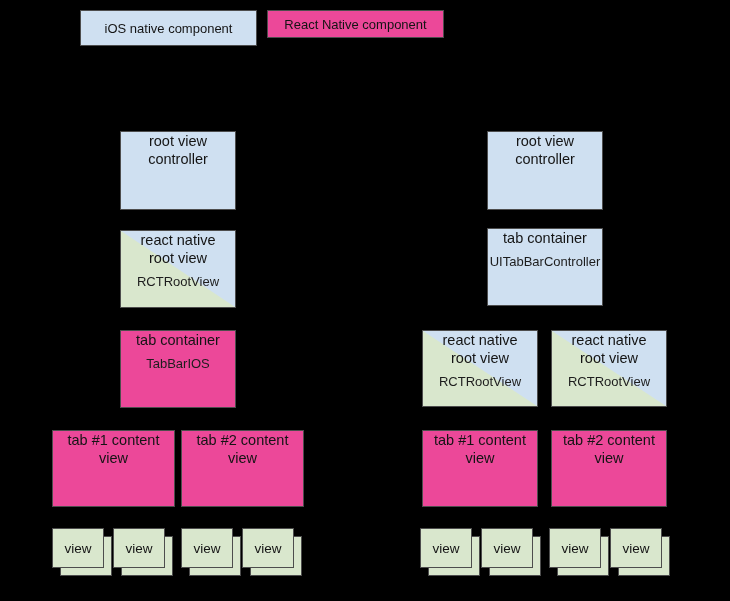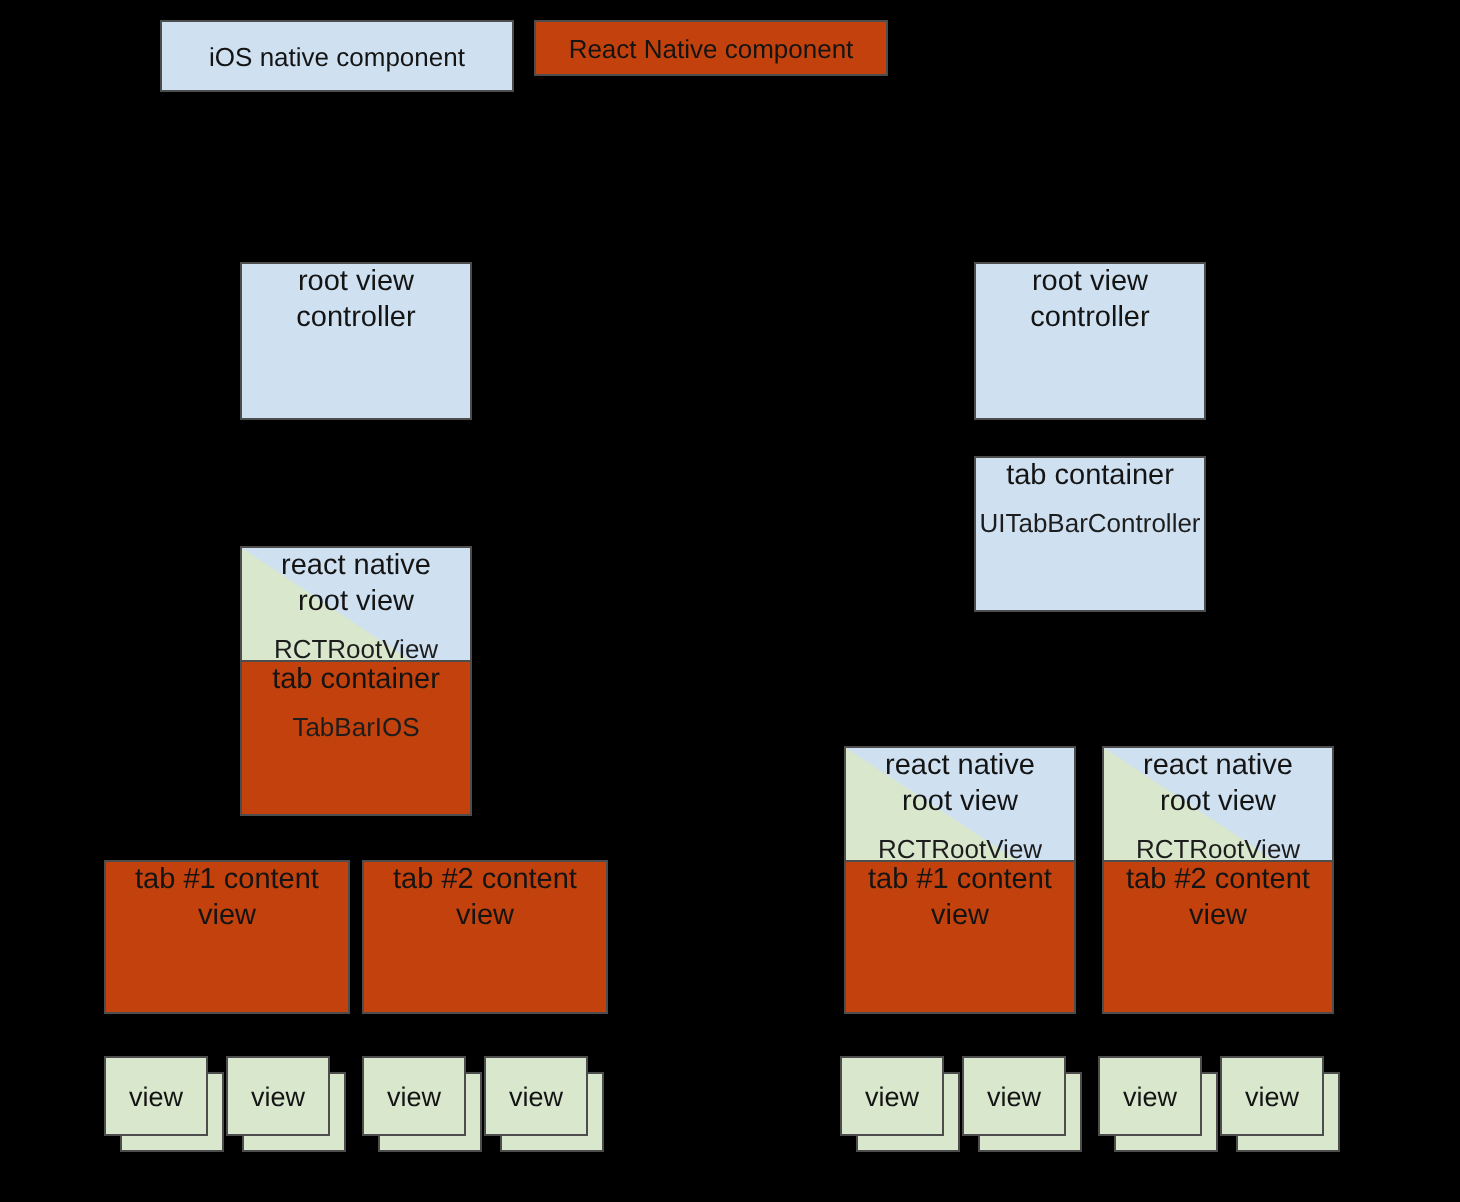--- a/index.html
+++ b/index.html
@@ -34,26 +34,25 @@
     color: #141414;
     white-space: pre-line;
   }
   .node .sub {
     font-size: 13px;
     color: #1d1d1d;
     margin-top: 7px;
   }
 
   .fill-blue  { background: #cfe0f1; }
-  .fill-green { background: #c2410c; }
+  .fill-green { background: #ec4899; }
 
   
   .fill-split {
     background: linear-gradient(to bottom left, #cfe0f1 0%, #cfe0f1 49.6%, #d9e7cd 50.4%, #d9e7cd 100%);
-    margin-top: 43px;
   }
 
   
   .legend-box {
     position: absolute;
     box-sizing: border-box;
     border: 1px solid #4d4d4d;
     display: flex;
     align-items: center;
     justify-content: center;

